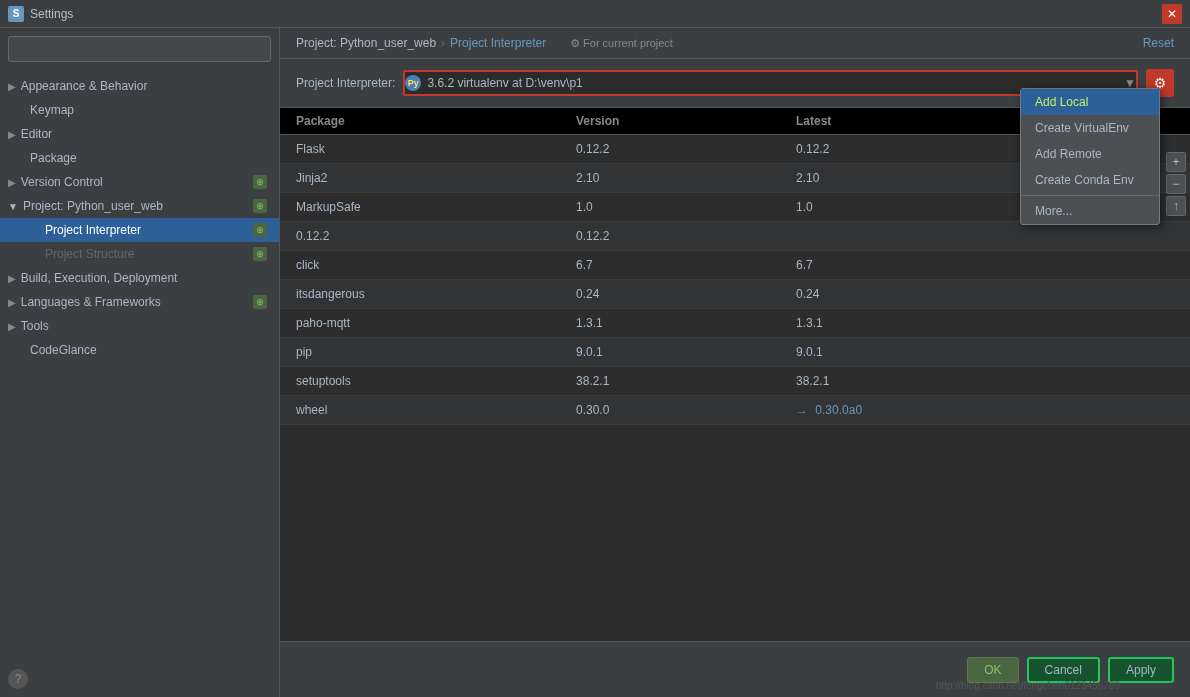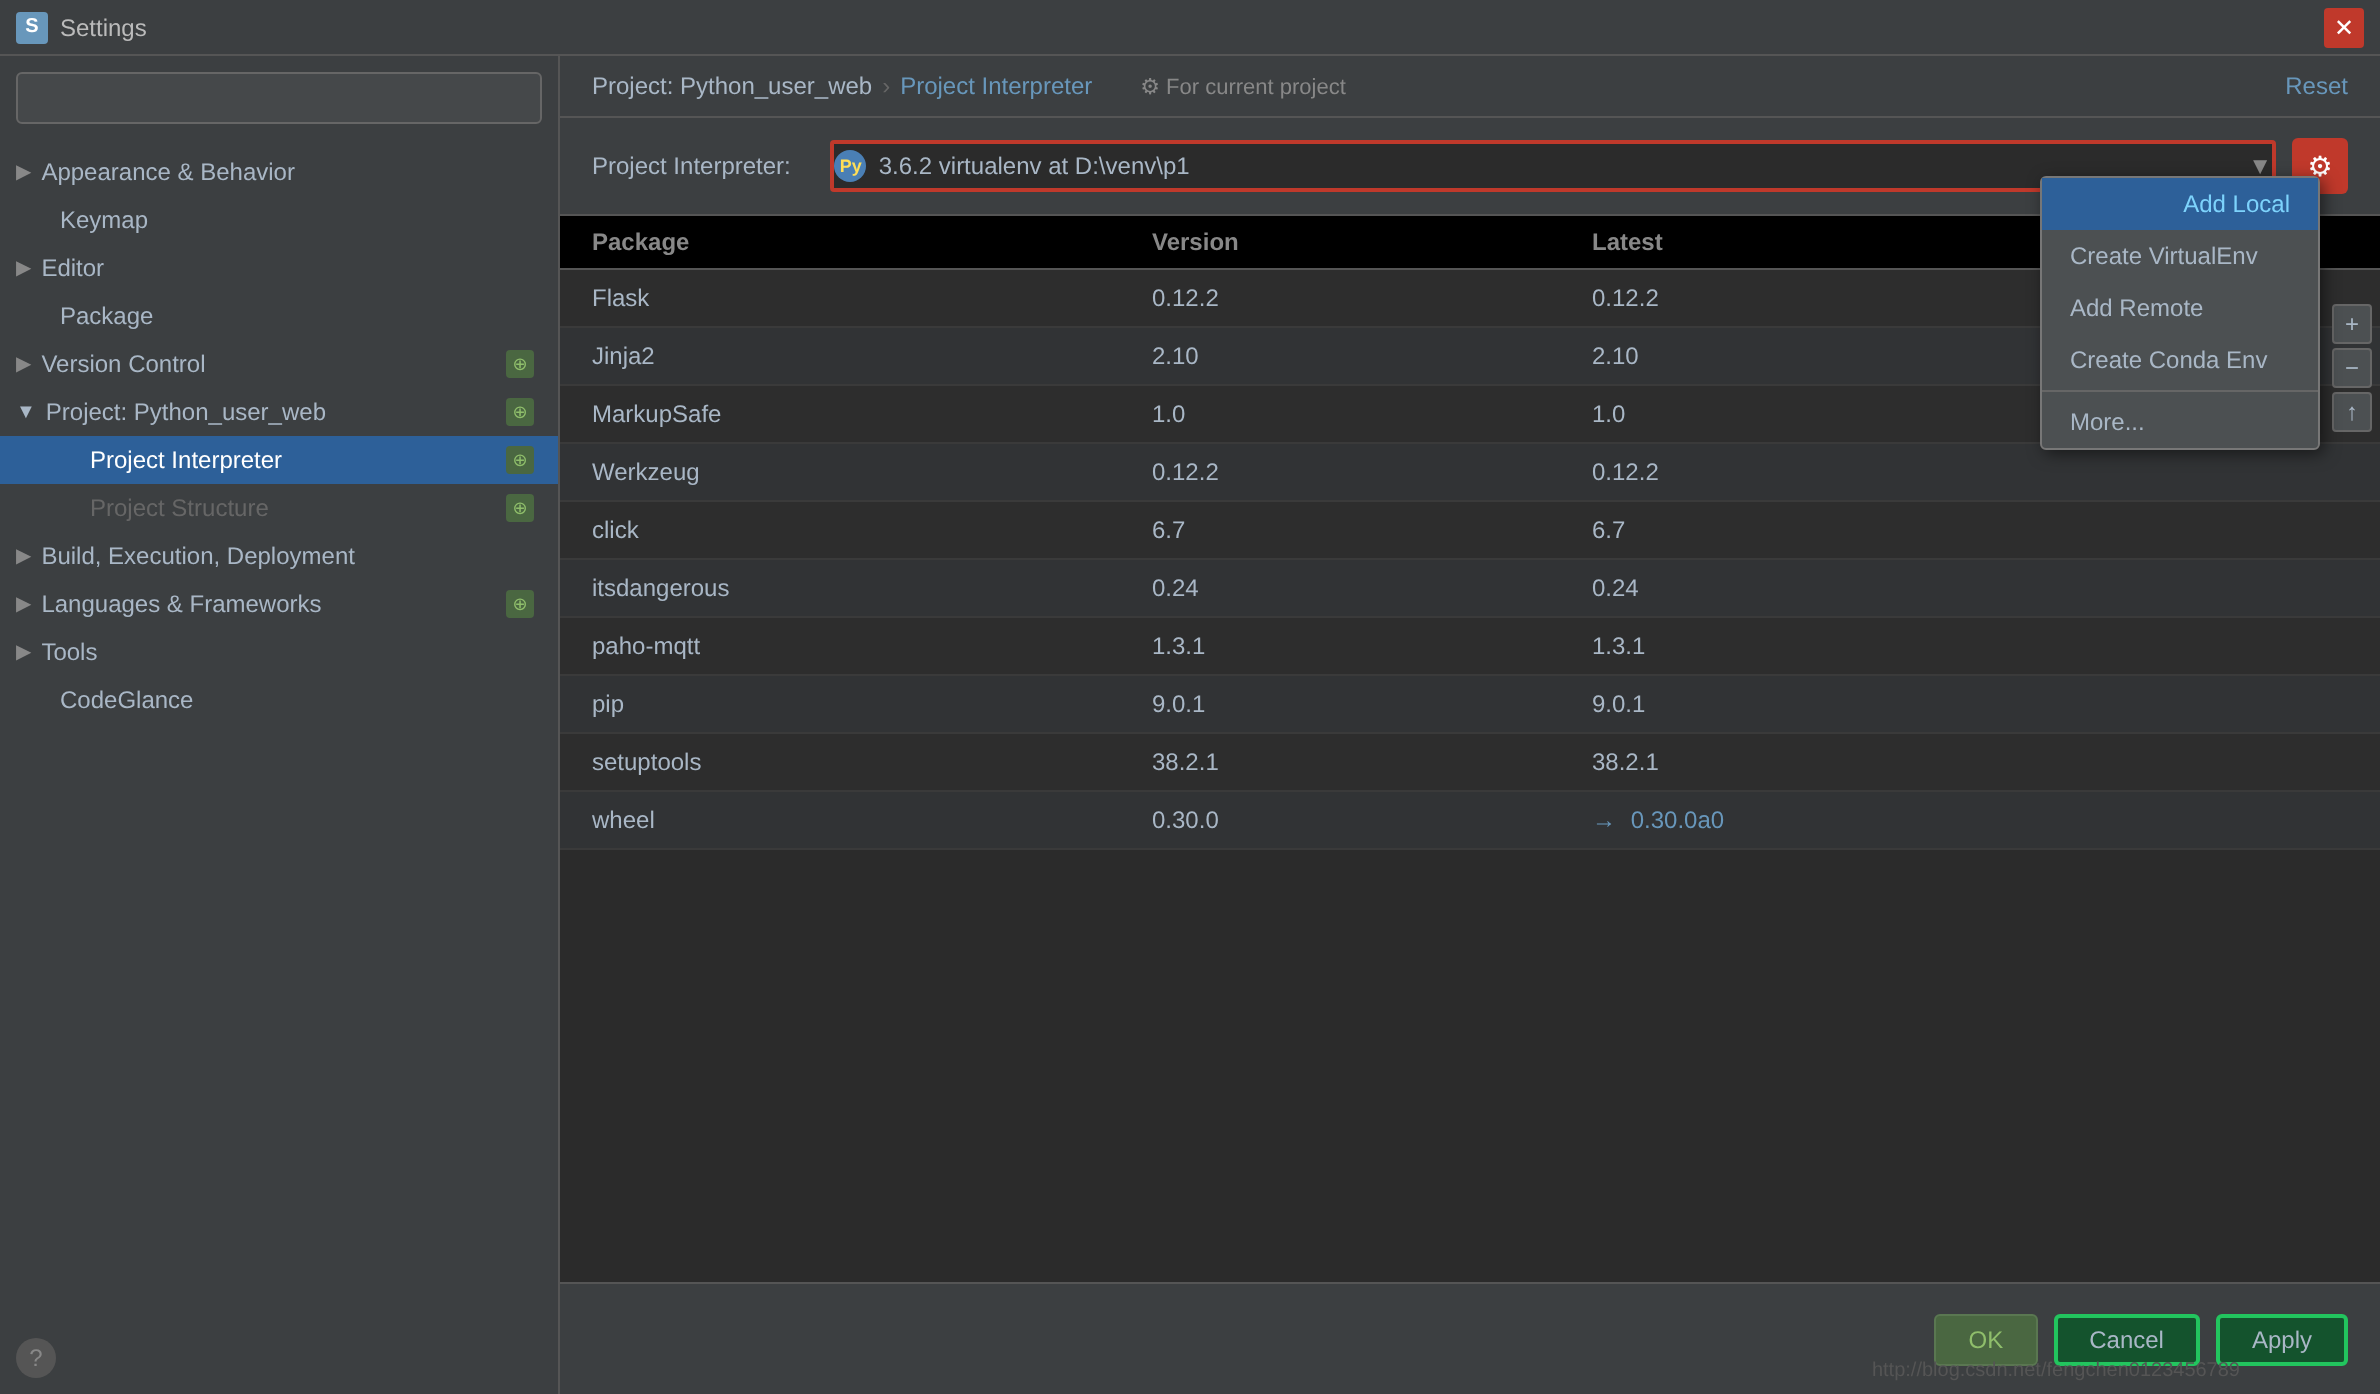--- a/index.html
+++ b/index.html
@@ -167,21 +167,21 @@
     .interpreter-row {
       display: flex;
       align-items: center;
       padding: 10px 16px;
       border-bottom: 1px solid #555;
       background: #3c3f41;
     }
     .interpreter-label {
       color: #a9b7c6;
       font-size: 12px;
-      margin-right: 20px;
+      margin-right: 8px;
       white-space: nowrap;
     }
     .interpreter-selector {
       flex: 1;
       background: #2b2b2b;
       border: 2px solid #c0392b;
       border-radius: 2px;
       height: 26px;
       display: flex;
       align-items: center;
@@ -287,21 +287,21 @@
       z-index: 100;
       min-width: 140px;
       box-shadow: 2px 2px 8px rgba(0,0,0,0.5);
     }
     .dropdown-item {
       padding: 6px 14px;
       cursor: pointer;
       font-size: 12px;
       color: #a9b7c6;
     }
-    .dropdown-item.active { background: #2d6099; color: #7dd3fc; text-align: right; }
+    .dropdown-item.active { background: #2d6099; color: #bef264; }
     .dropdown-divider {
       border-top: 1px solid #666;
       margin: 2px 0;
     }
 
     
     .bottom-bar {
       height: 56px;
       background: #3c3f41;
       border-top: 1px solid #555;
@@ -471,21 +471,20 @@
           <span>Jinja2</span>
           <span>2.10</span>
           <span>2.10</span>
         </div>
         <div class="table-row">
           <span>MarkupSafe</span>
           <span>1.0</span>
           <span>1.0</span>
         </div>
         <div class="table-row">
-          <span>Werkzeug</span>
           <span>0.12.2</span>
           <span>0.12.2</span>
         </div>
         <div class="table-row">
           <span>click</span>
           <span>6.7</span>
           <span>6.7</span>
         </div>
         <div class="table-row">
           <span>itsdangerous</span>

